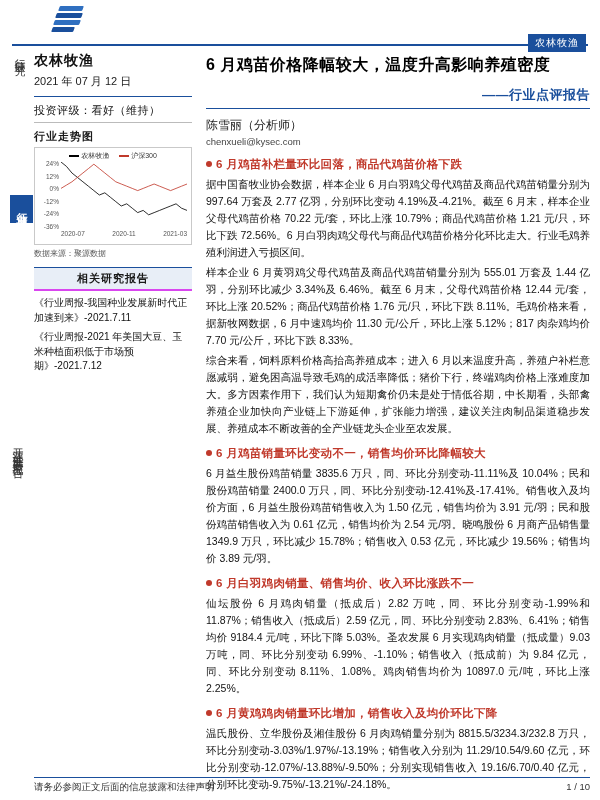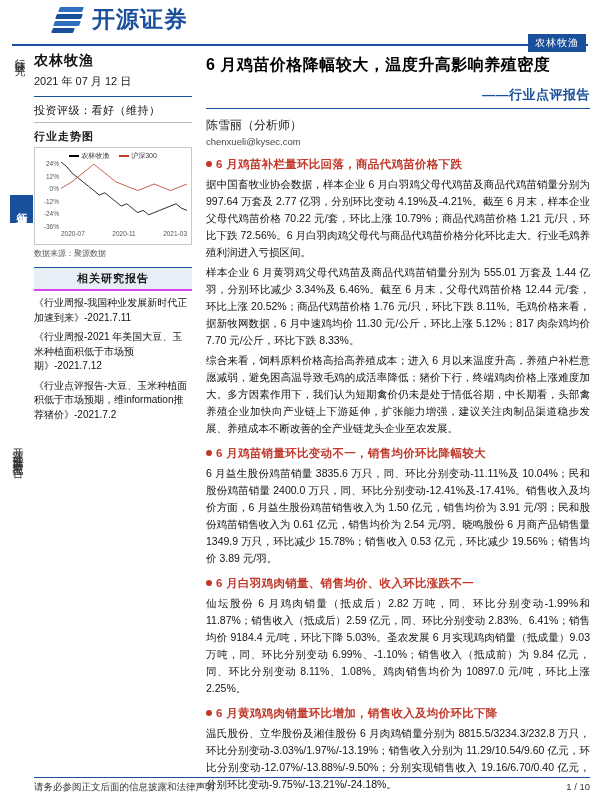--- a/index.html
+++ b/index.html
@@ -317,21 +317,20 @@
 <div class="page">
 
   <div class="header">
     <div class="logo-wrap">
       <span class="logo-mark">
         <i></i>
           <i></i>
           <i></i>
           <i></i>
       </span>
-      <span class="logo-text">开源证券</span>
     </div>
   </div>
   <div class="sector-tag">农林牧渔</div>
 
   <div class="leftband">
     <div class="vtext vt1">行业研究</div>
     <div class="vtext bluebox vt2">行业点评报告</div>
     <div class="vtext vt3">开源证券证券研究报告</div>
   </div>
 
@@ -370,21 +369,20 @@
           <span>2020-07</span>
           <span>2020-11</span>
           <span>2021-03</span>
         </div>
       </div>
       <div class="chart-note">数据来源：聚源数据</div>
 
       <div class="related-head">相关研究报告</div>
       <div class="rel-item">《行业周报-我国种业发展新时代正加速到来》-2021.7.11</div>
       <div class="rel-item">《行业周报-2021 年美国大豆、玉米种植面积低于市场预期》-2021.7.12</div>
-      <div class="rel-item">《行业点评报告-大豆、玉米种植面积低于市场预期，维information推荐猪价》-2021.7.2</div>
     </div>
 
     <div class="col-right">
       <div class="doc-title">6 月鸡苗价格降幅较大，温度升高影响养殖密度</div>
       <div class="doc-sub">——行业点评报告</div>
       <hr class="rule-blue">
       <div class="analyst">陈雪丽（分析师）</div>
       <div class="analyst-mail">chenxueli@kysec.com</div>
 
       <div id="sections">

